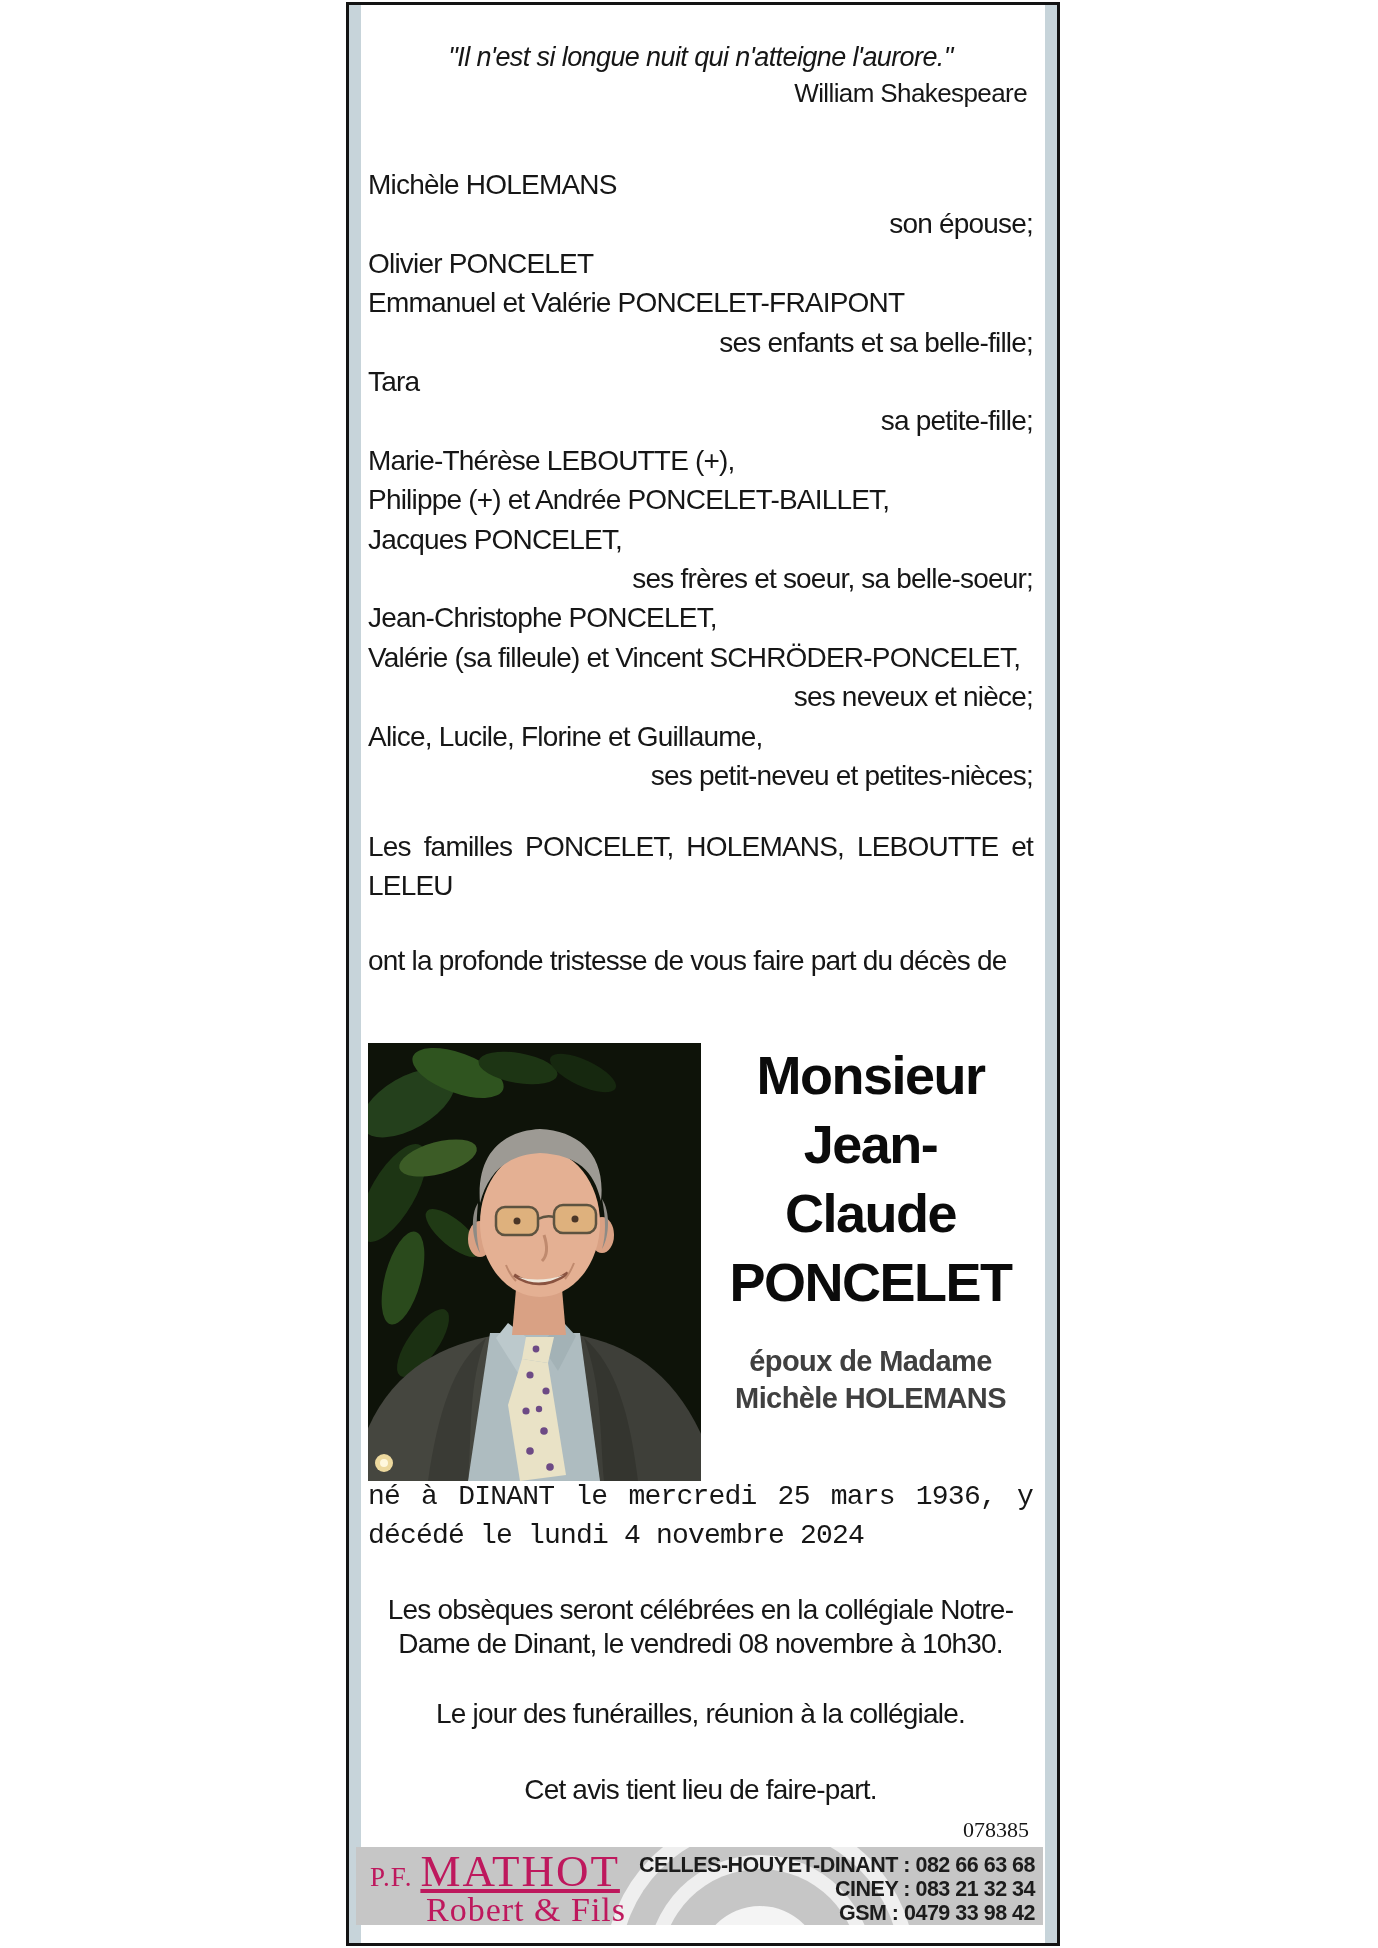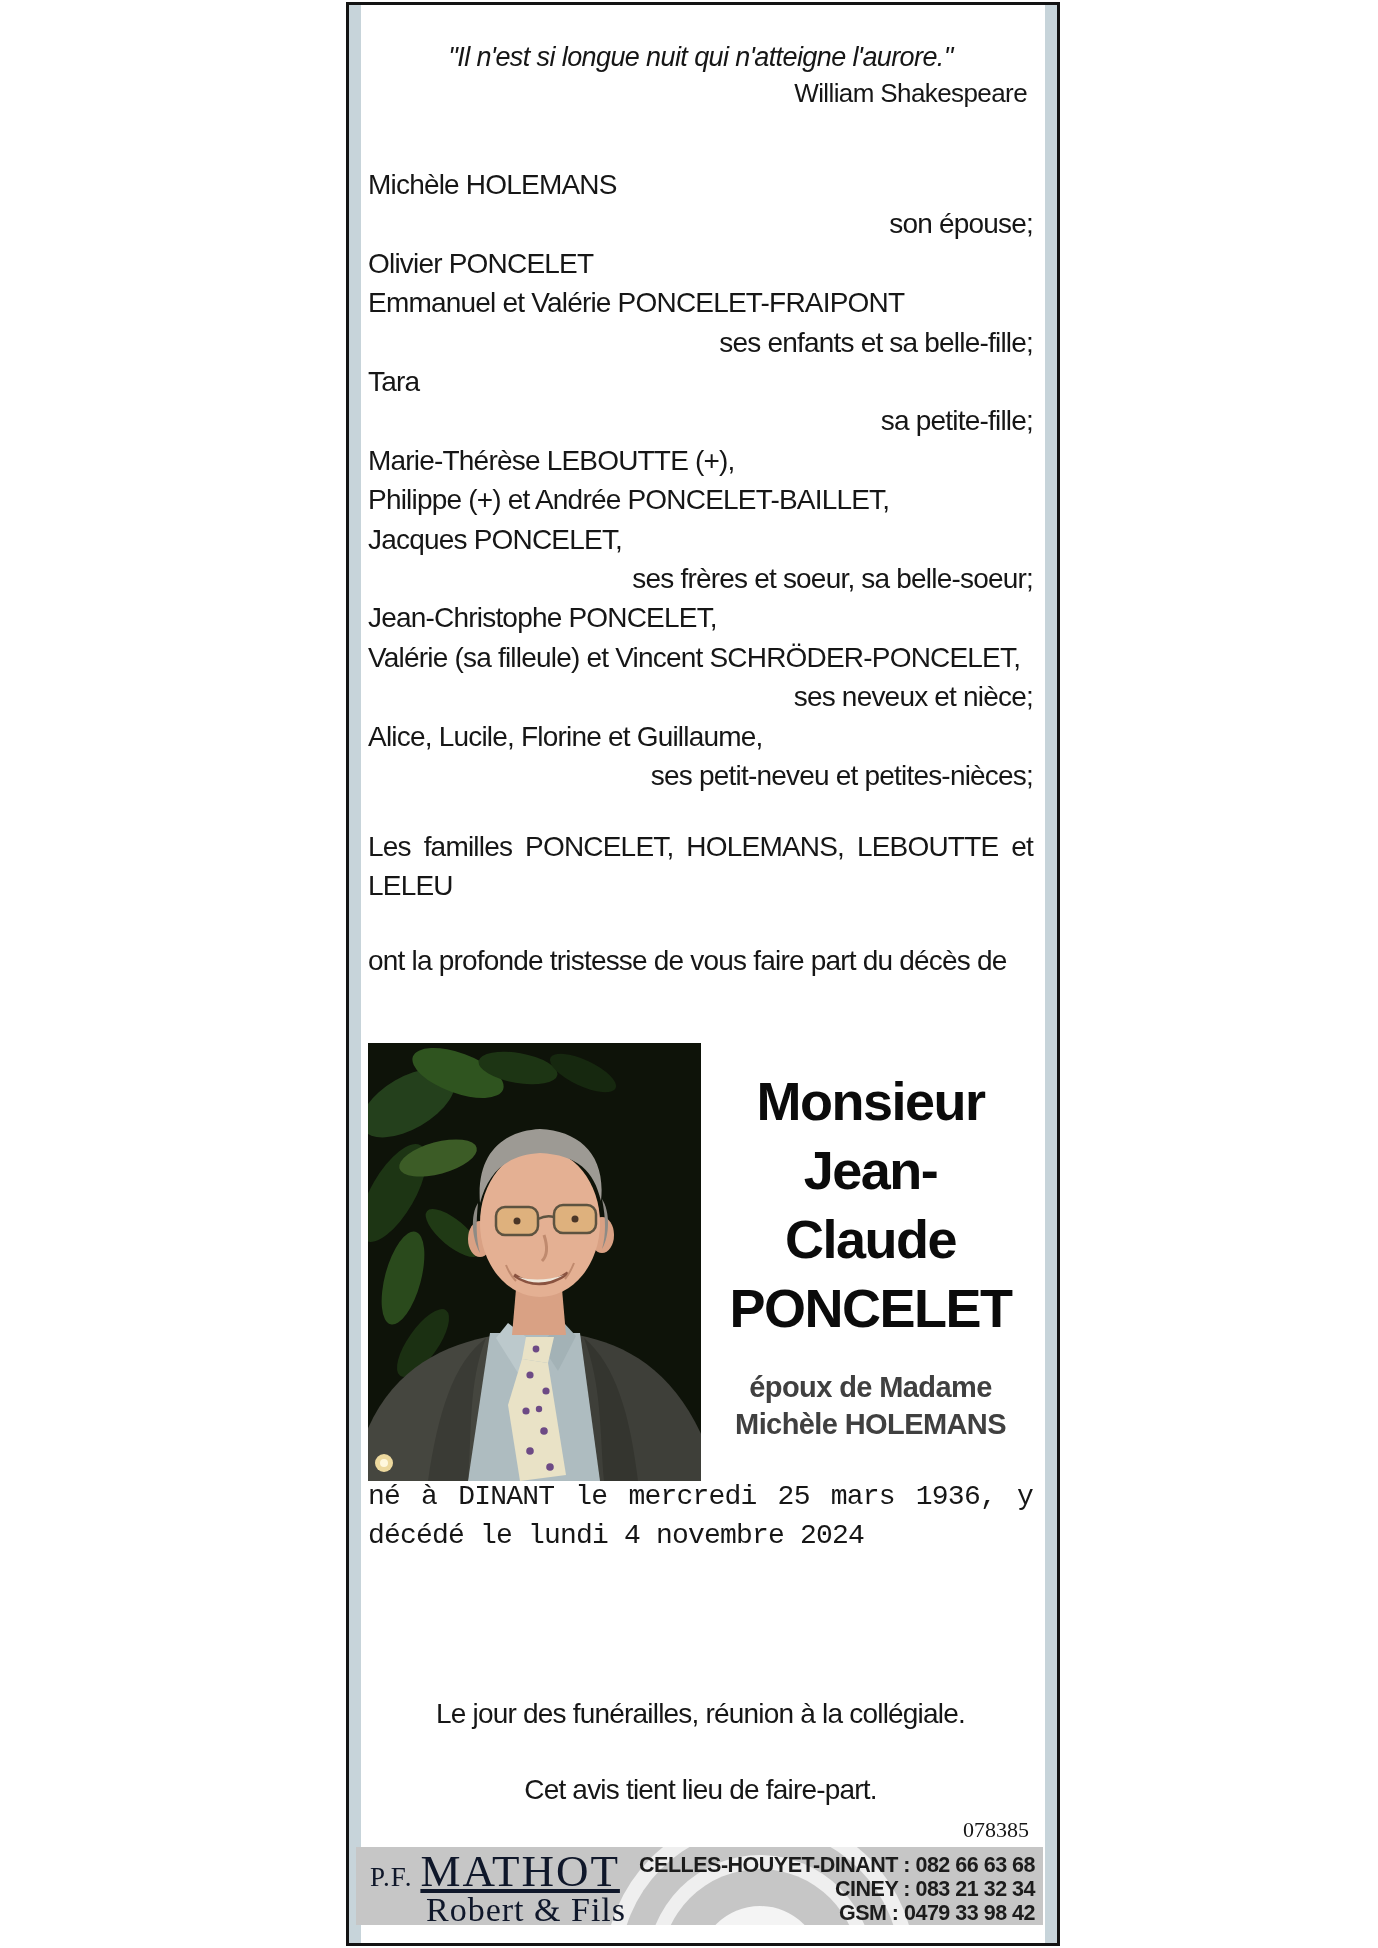--- a/index.html
+++ b/index.html
@@ -24,30 +24,30 @@
   .fr{text-align:right;}
 
   .para{font-size:28px;letter-spacing:-0.8px;line-height:39px;text-align:justify;}
   .para-center{font-size:28px;letter-spacing:-0.8px;line-height:34px;text-align:center;}
 
   
   .photo-row{height:440px;}
   .photo{position:absolute;left:0;top:8px;width:333px;height:438px;overflow:hidden;background:#101408;}
   .name-col{position:absolute;left:340px;right:0;top:0;text-align:center;}
   .name-line{font-weight:bold;font-size:54px;line-height:69px;letter-spacing:-1.5px;color:#0b0b0b;}
-  .name-block{margin-top:32px;}
+  .name-block{margin-top:6px;}
   .spouse-block{margin-top:26px;}
   .spouse-line{font-weight:bold;font-size:29px;line-height:37px;letter-spacing:-0.6px;color:#404040;}
 
   .reference{font-size:22px;text-align:right;letter-spacing:0;padding-right:4px;font-family:Liberation Serif, serif;}
 
   
   .banner{position:absolute;left:-12px;right:-10px;top:1842px;height:78px;background:#c6c6c6;overflow:hidden;}
   .arch{position:absolute;border-radius:50%;}
-  .fh-left{position:absolute;left:14px;top:4px;font-family:"Liberation Serif",serif;color:#0f172a;}
+  .fh-left{position:absolute;left:14px;top:4px;font-family:"Liberation Serif",serif;color:#be185d;}
   .fh-line1{display:flex;align-items:baseline;gap:8px;}
   .fh-pf{font-size:27px;letter-spacing:1px;}
   .fh-name{font-size:45px;letter-spacing:2px;line-height:40px;text-decoration:underline;}
   .fh-sub{font-size:34px;letter-spacing:1px;margin-left:56px;line-height:34px;}
   .fh-right{position:absolute;right:8px;top:6px;text-align:right;font-size:21.5px;line-height:24px;
             letter-spacing:-0.5px;color:#1c1c1c;font-weight:bold;}
 </style>
 </head>
 <body>
 
@@ -165,20 +165,21 @@
           </div>
           <div class="spouse-block">
             <div class="spouse-line">époux de Madame</div>
             <div class="spouse-line">Michèle HOLEMANS</div>
           </div>
         </div>
       </div>
 
       <div class="abs para" style="top:1472px;font-family:Liberation Mono, monospace;">né à DINANT le mercredi 25 mars 1936, y décédé le lundi 4 novembre 2024</div>
 
+      <div class="abs para-center" style="top:1588px;">Les obsèques seront célébrées en la collégiale Notre-Dame de Dinant, le vendredi 08 novembre à 10h30.</div>
 
       <div class="abs para-center" style="top:1692px;">Le jour des funérailles, réunion à la collégiale.</div>
 
       <div class="abs para-center" style="top:1768px;">Cet avis tient lieu de faire-part.</div>
 
       <div class="abs reference" style="top:1812px;">078385</div>
 
       <div class="banner">
 
         <div>

